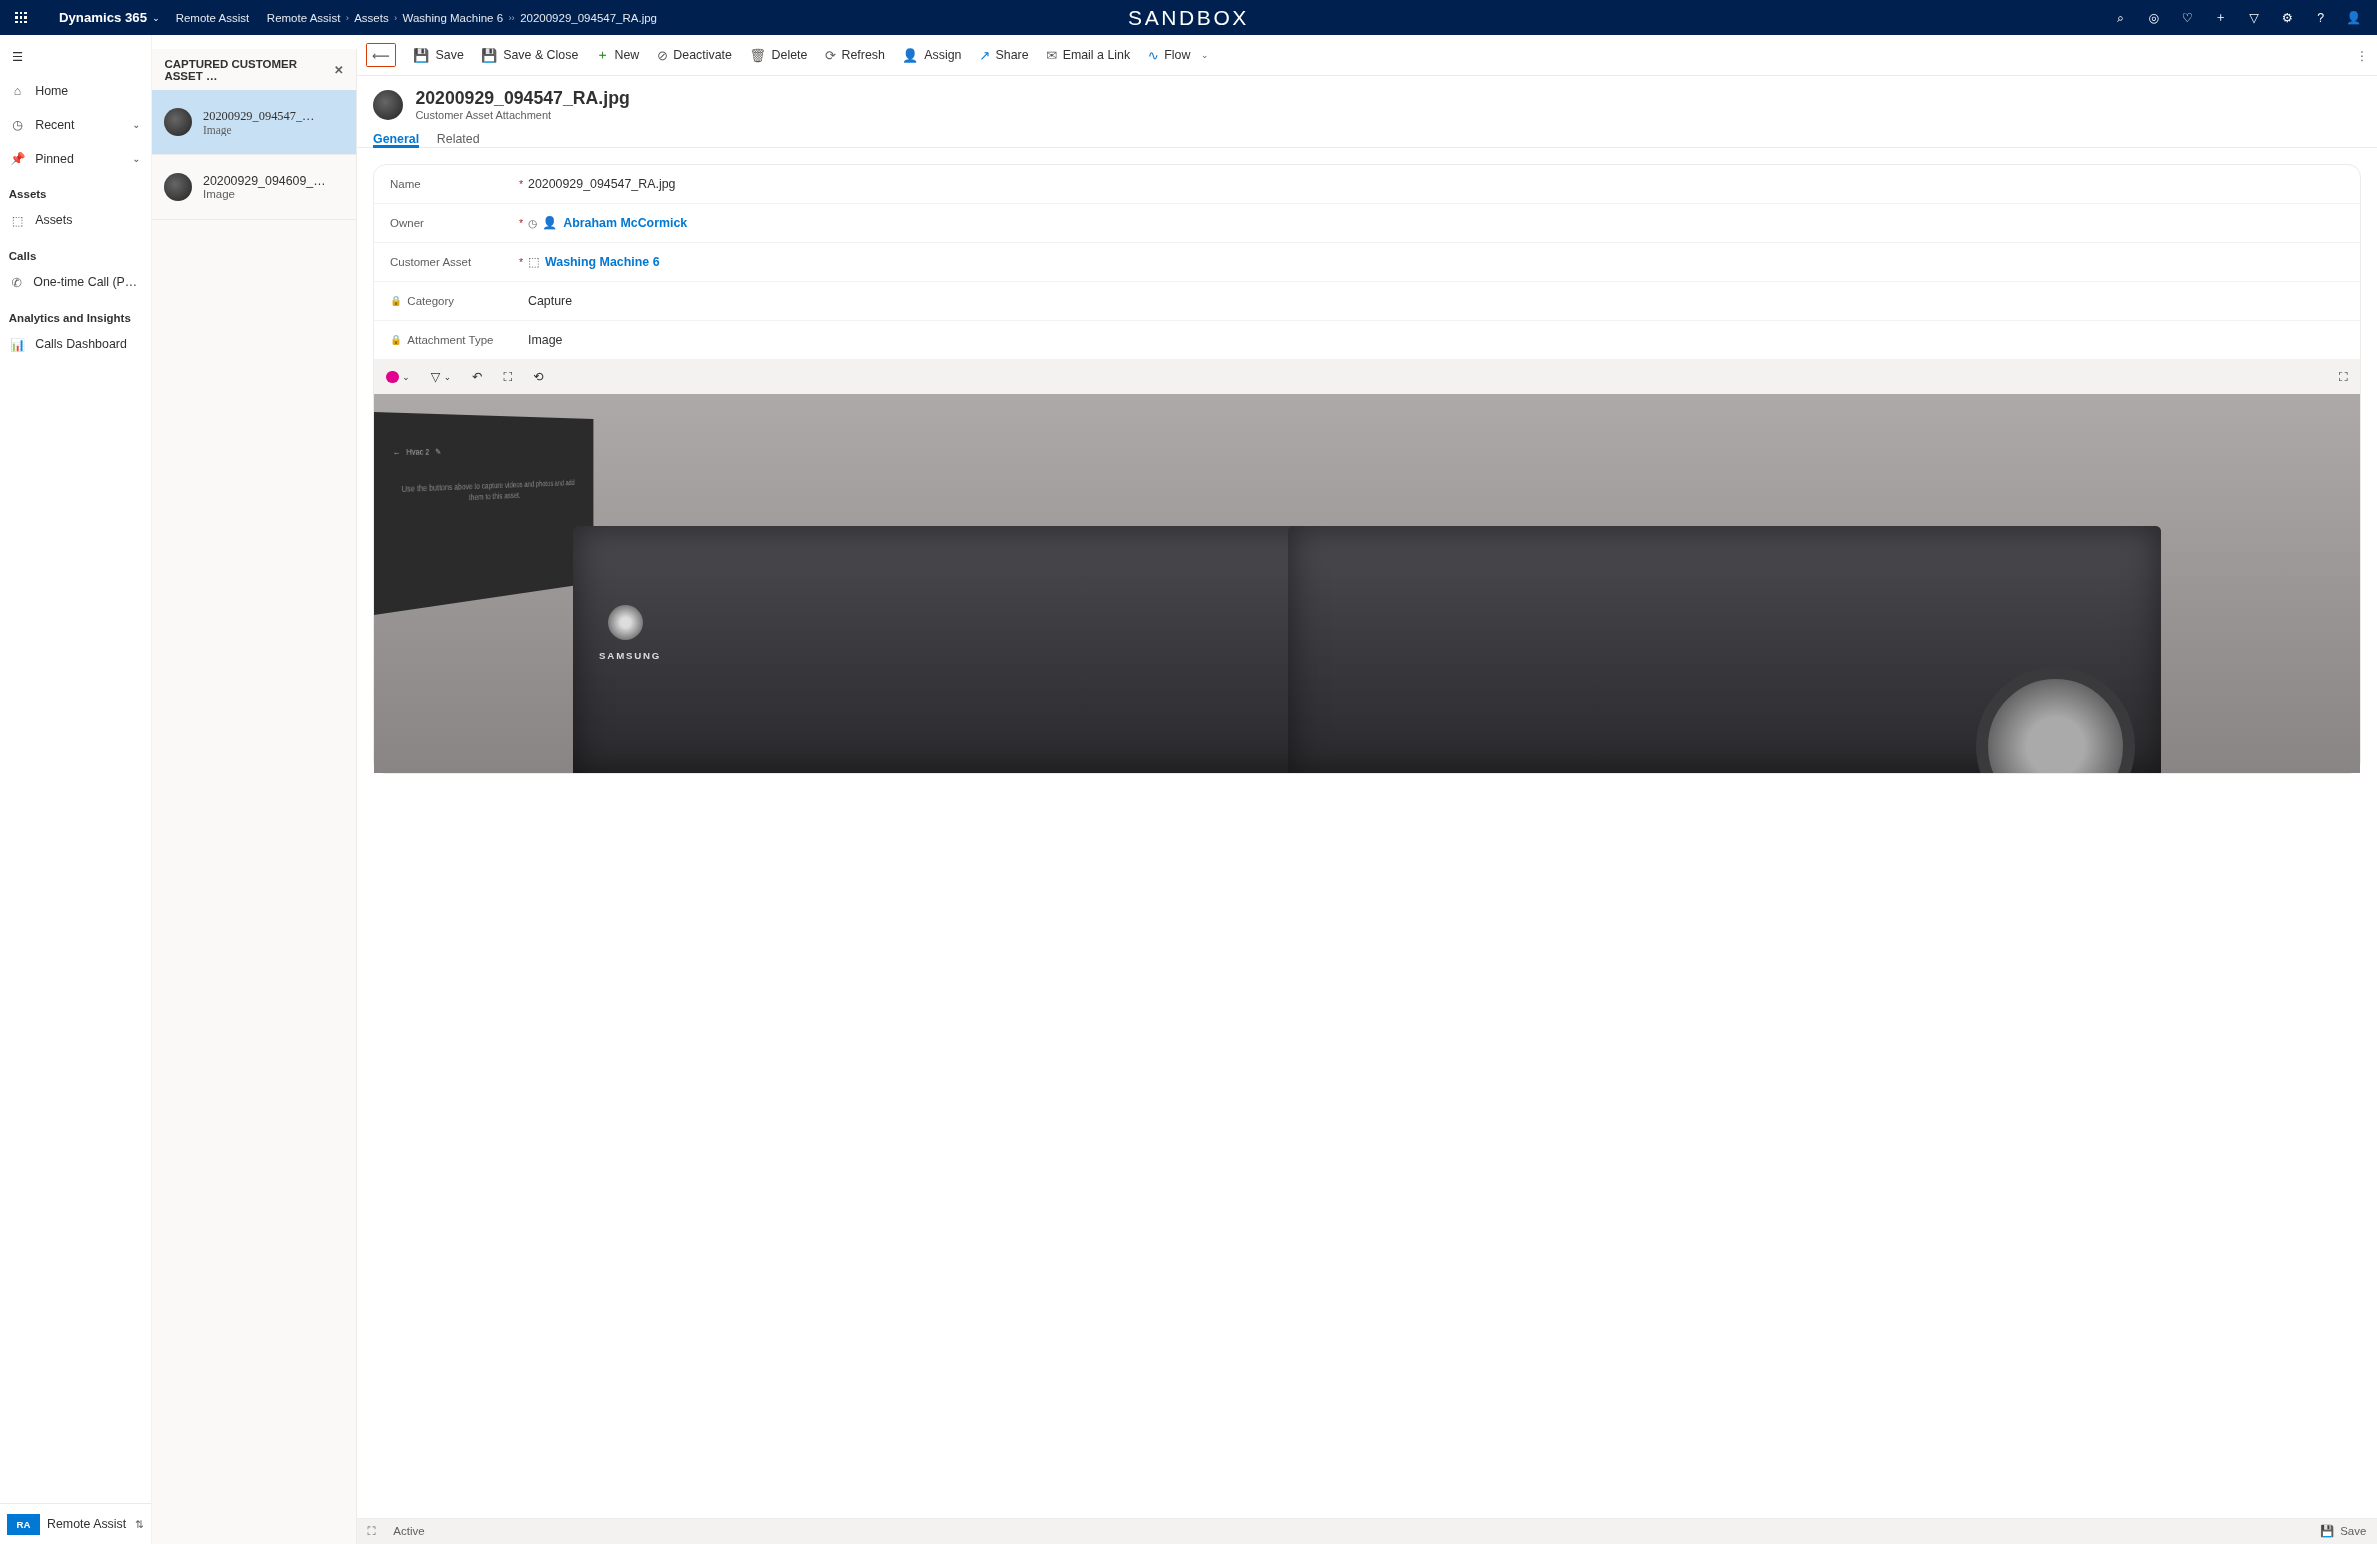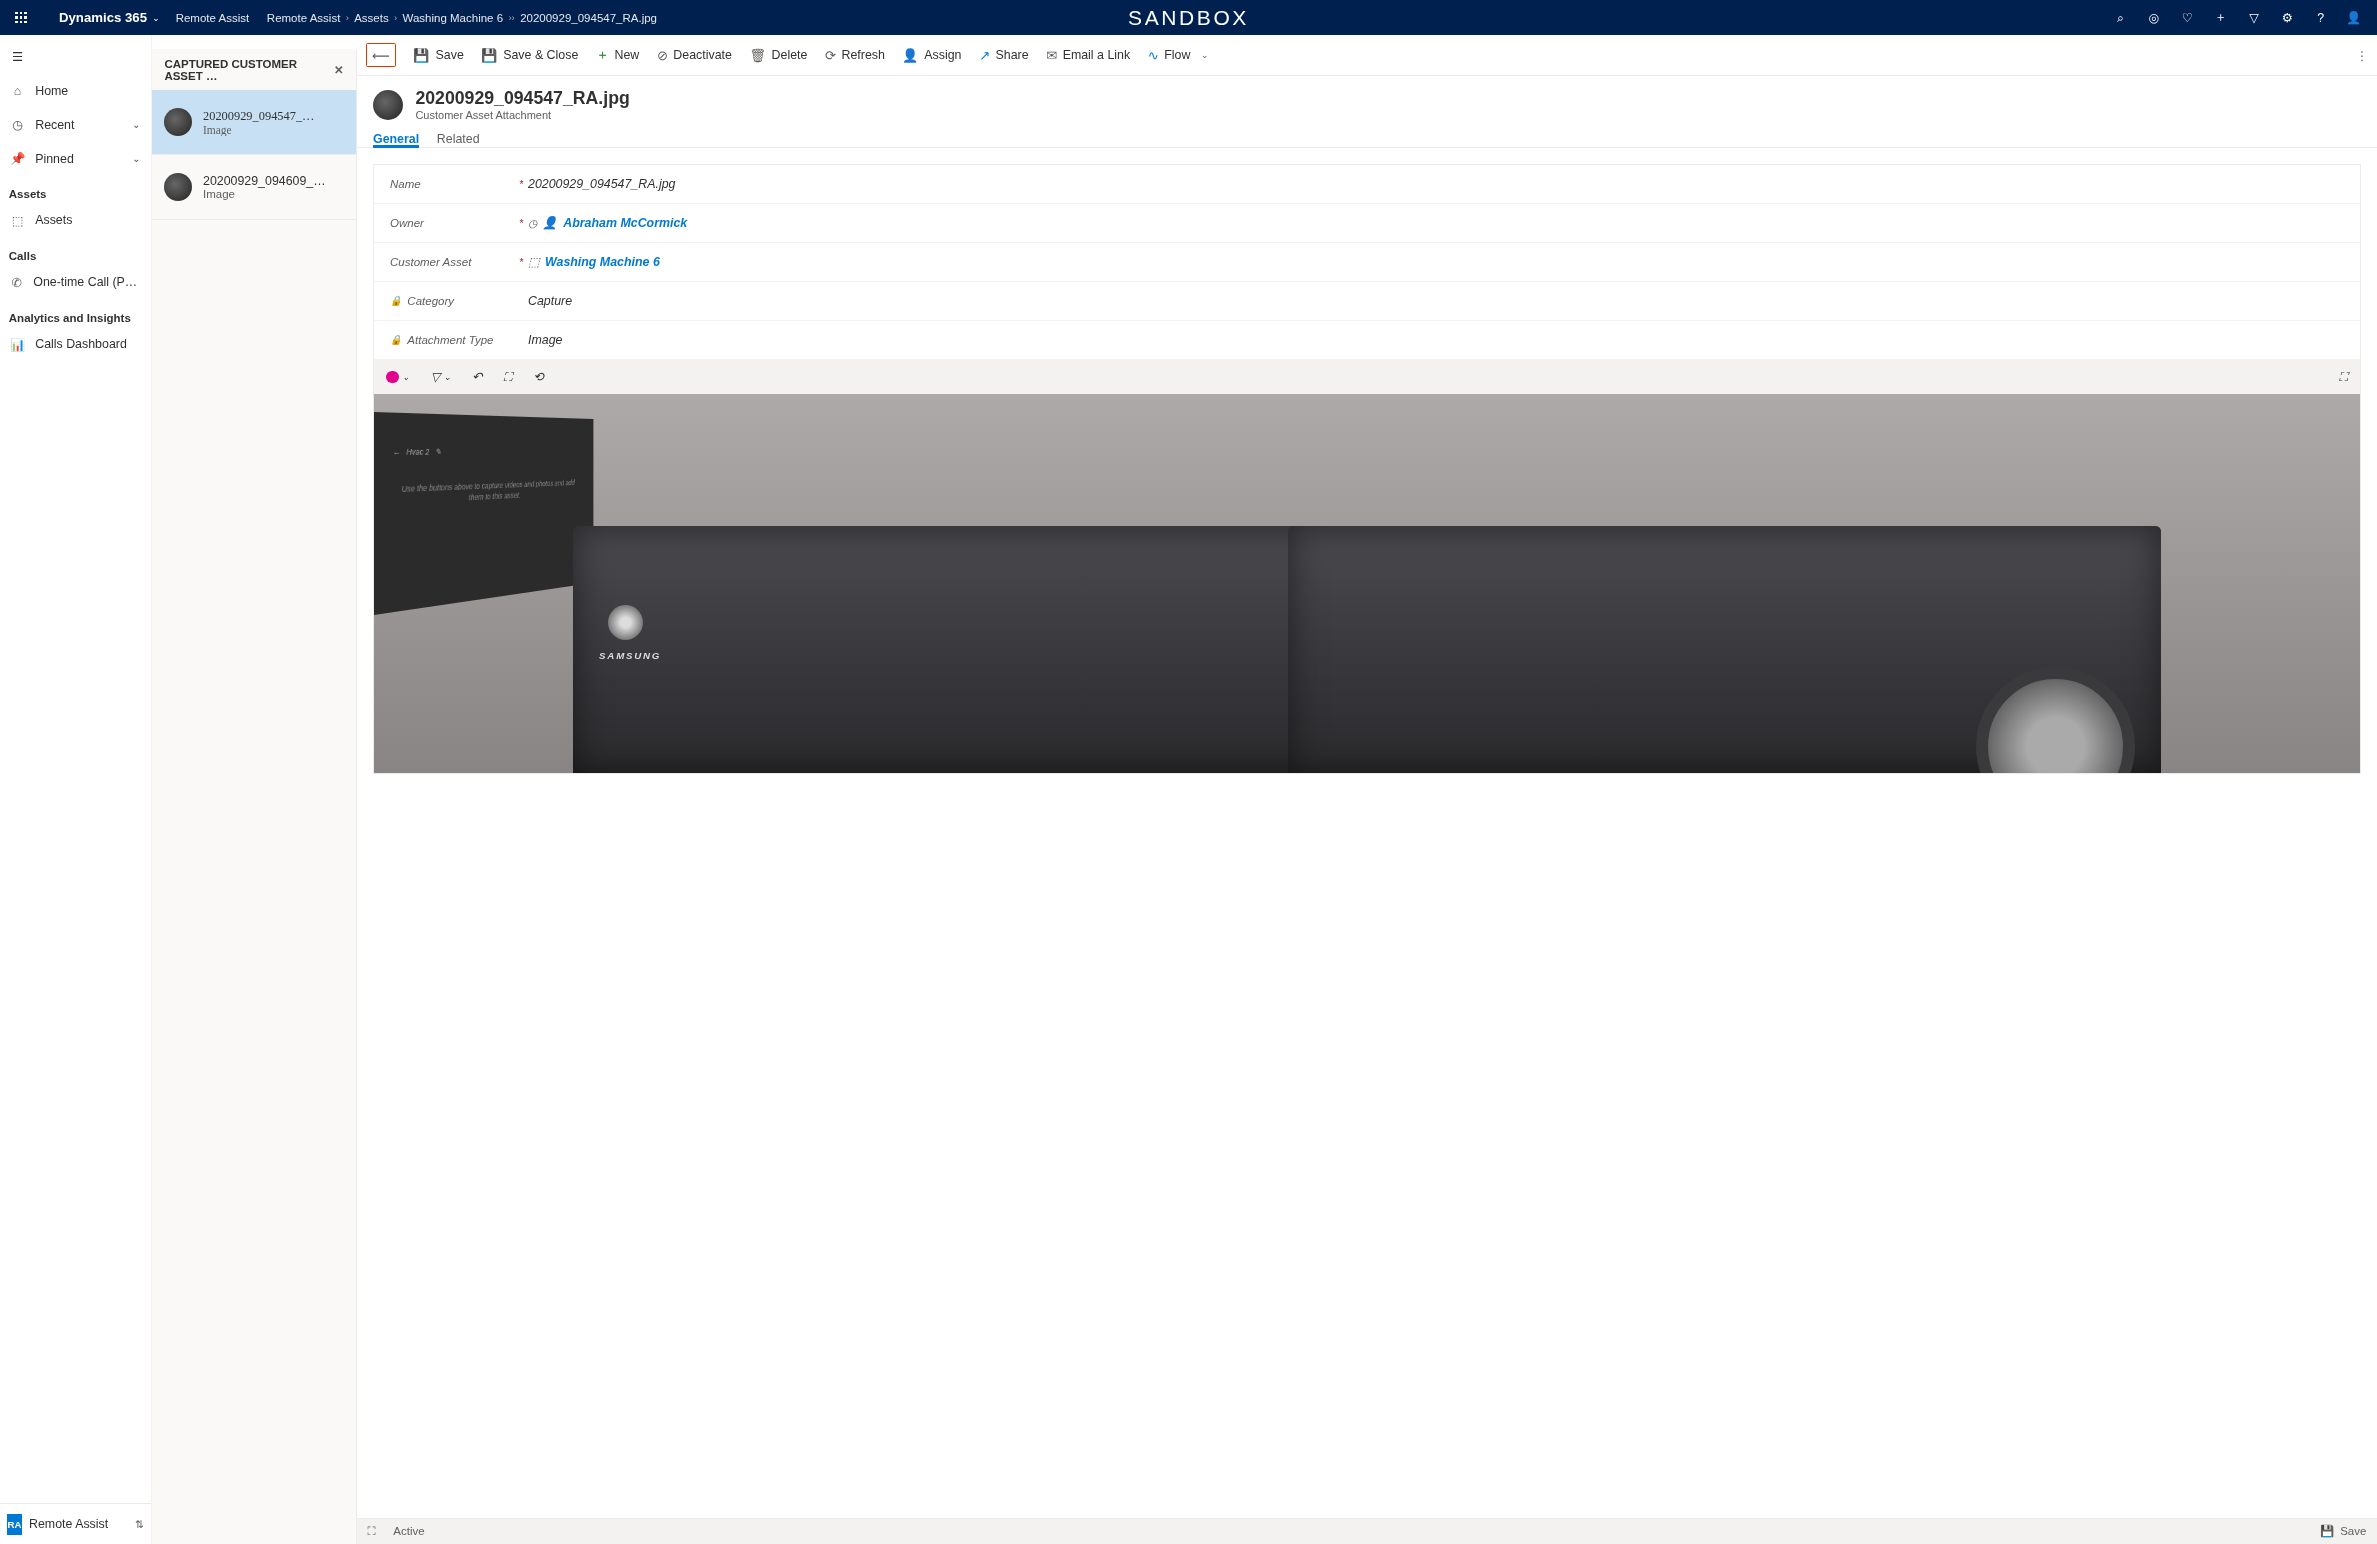--- a/index.html
+++ b/index.html
@@ -95,21 +95,21 @@
     padding:12.4px 10.6px 3.5px 8.8px;
   }
   .nav-footer {
     margin-top:auto;
     border-top:0.9px solid #edebe9;
     height:41px;
     display:flex;align-items:center;
     padding:0 7px; gap:7px;
   }
   .ra-badge {
-    width:15px;height:21px;background:#0078d4;color:#fff;
+    width:33px;height:21px;background:#0078d4;color:#fff;
     display:flex;align-items:center;justify-content:center;
     font-size:9.7px;font-weight:600;
   }
 
   
   .listpanel {
     width: 205px;
     background:#faf9f8;
     border-right:0.9px solid #edebe9;
     display:flex; flex-direction:column;margin-top:14px;
@@ -180,21 +180,21 @@
   .tab.active { color:#0078d4; font-weight:600;}
   .tab.active::after {
     content:""; position:absolute; bottom:-0.9px; left:0; right:0;
     height:2.6px; background:#0078d4;
   }
 
   .form-area {
     flex:1; overflow:auto; padding:16px;
   }
   .form-card {
-    border:0.9px solid #edebe9; border-radius:0;font-style:italic;
+    border:0.9px solid #edebe9; border-radius:13px;
   }
   .form-row {
     display:flex; align-items:center;
     min-height:39px;
     border-bottom:0.9px solid #f3f2f1;
     padding:0 16px;
   }
   .field-label {
     width:124px; font-size:11.5px; color:#605e5c;
     display:flex; align-items:center; gap:5.3px;

